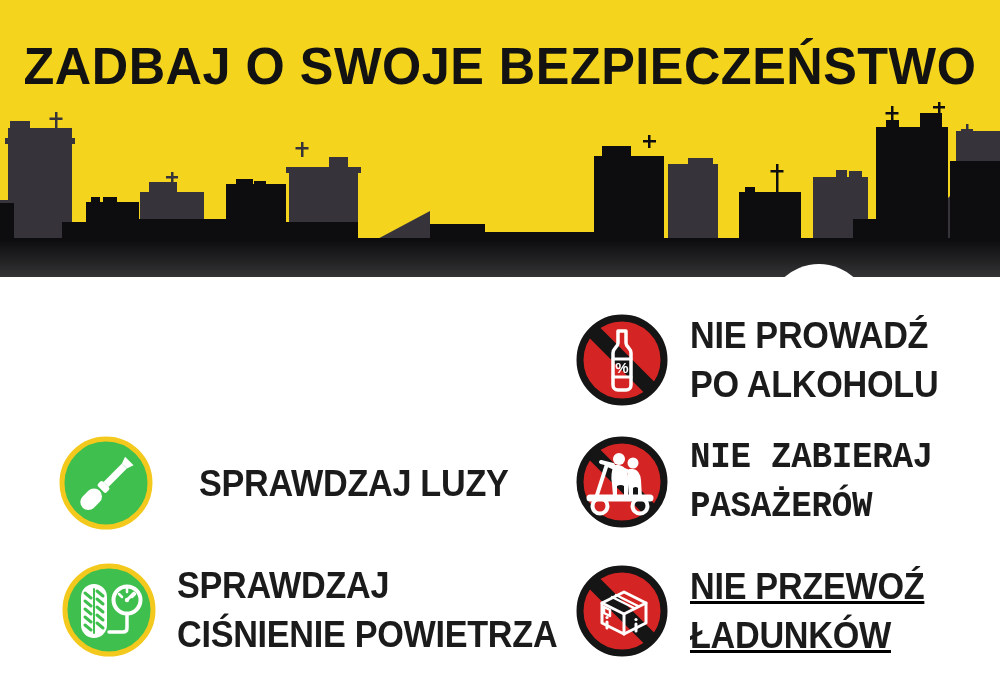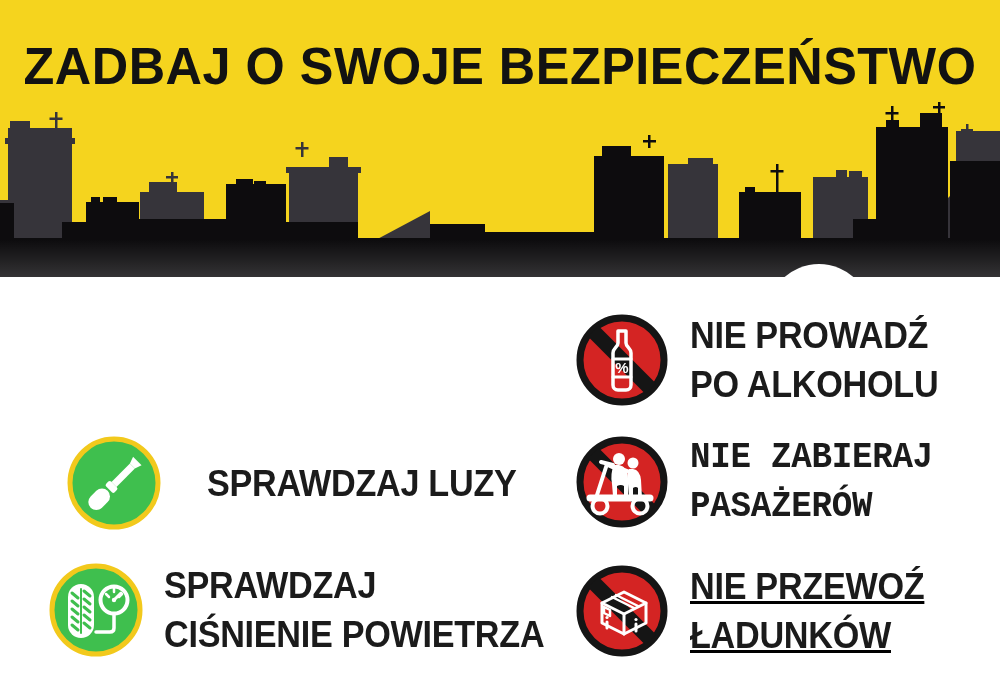--- a/index.html
+++ b/index.html
@@ -21,22 +21,22 @@
   .row{
     position:absolute; display:flex; align-items:center; gap:20px; height:96px;
   }
   .row .badge{ width:96px; height:96px; flex:0 0 auto; }
   .label{
     font-size:36px; font-weight:bold; color:#1b1b1b; line-height:49px;
     letter-spacing:-.3px; white-space:nowrap;
     transform:scaleX(.95); transform-origin:left center;
   }
   .r-l1{ left:61px;  top:309px; }
-  .r-l2{ left:66px;  top:435px;gap:45px; }
-  .r-l3{ left:48px;  top:562px; }
+  .r-l2{ left:58px;  top:435px;gap:45px; }
+  .r-l3{ left:61px;  top:562px; }
   .r-r1{ left:574px; top:312px; }
   .r-r2{ left:574px; top:434px;font-family:Liberation Mono, monospace; }
   .r-r3{ left:574px; top:563px;text-decoration:underline; }
 </style>
 </head>
 <body>
 
 <div class="poster">
 
   <div class="band">

